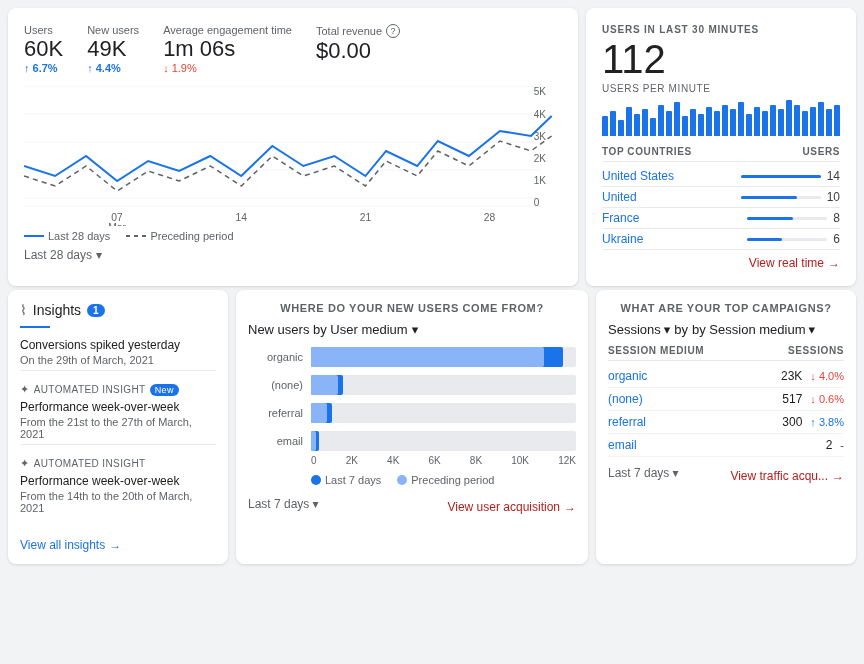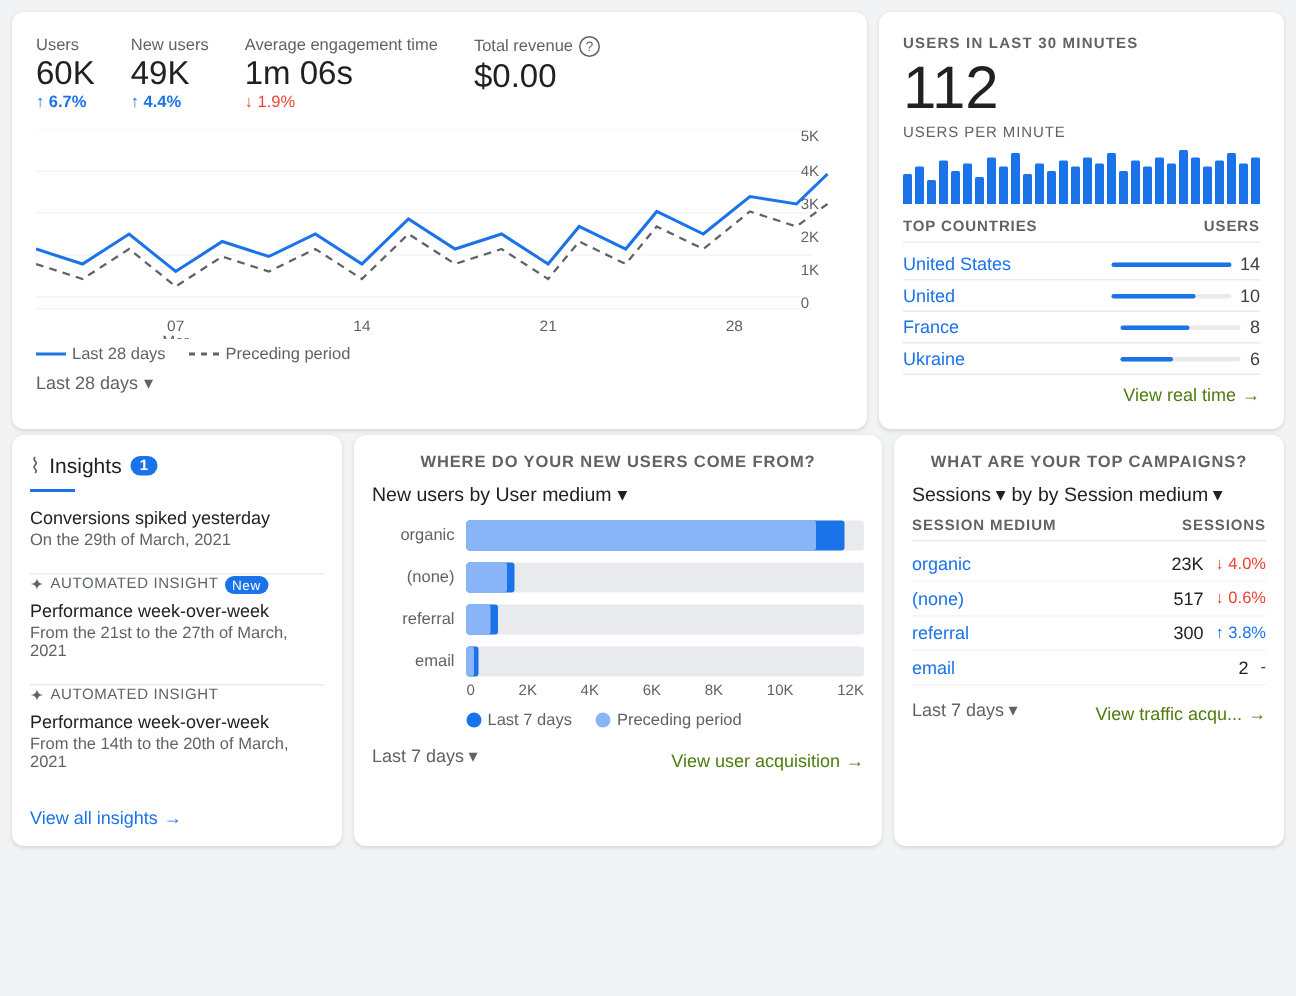--- a/index.html
+++ b/index.html
@@ -165,21 +165,21 @@
       background: #e8eaed;
       border-radius: 2px;
       position: relative;
     }
     .rt-country-bar-fill {
       height: 100%;
       background: #1a73e8;
       border-radius: 2px;
     }
     .rt-view-link {
-      color: #4d7c0f;
+      color: #b91c1c;
       font-size: 12px;
       text-decoration: none;
       display: flex;
       align-items: center;
       justify-content: flex-end;
       gap: 4px;
       margin-top: 6px;
       cursor: pointer;
     }
     
@@ -213,21 +213,22 @@
       padding: 1px 6px;
       font-weight: 600;
     }
     .insights-divider {
       width: 30px;
       height: 2px;
       background: #1a73e8;
       margin-bottom: 10px;
     }
     .insight-item {
-      padding-bottom: 16px;
+      margin-bottom: 12px;
+      padding-bottom: 4px;
       border-bottom: 1px solid #e8eaed;
     }
     .insight-title {
       font-size: 12px;
       font-weight: 500;
       color: #202124;
       margin-bottom: 2px;
     }
     .insight-sub {
       font-size: 11px;

